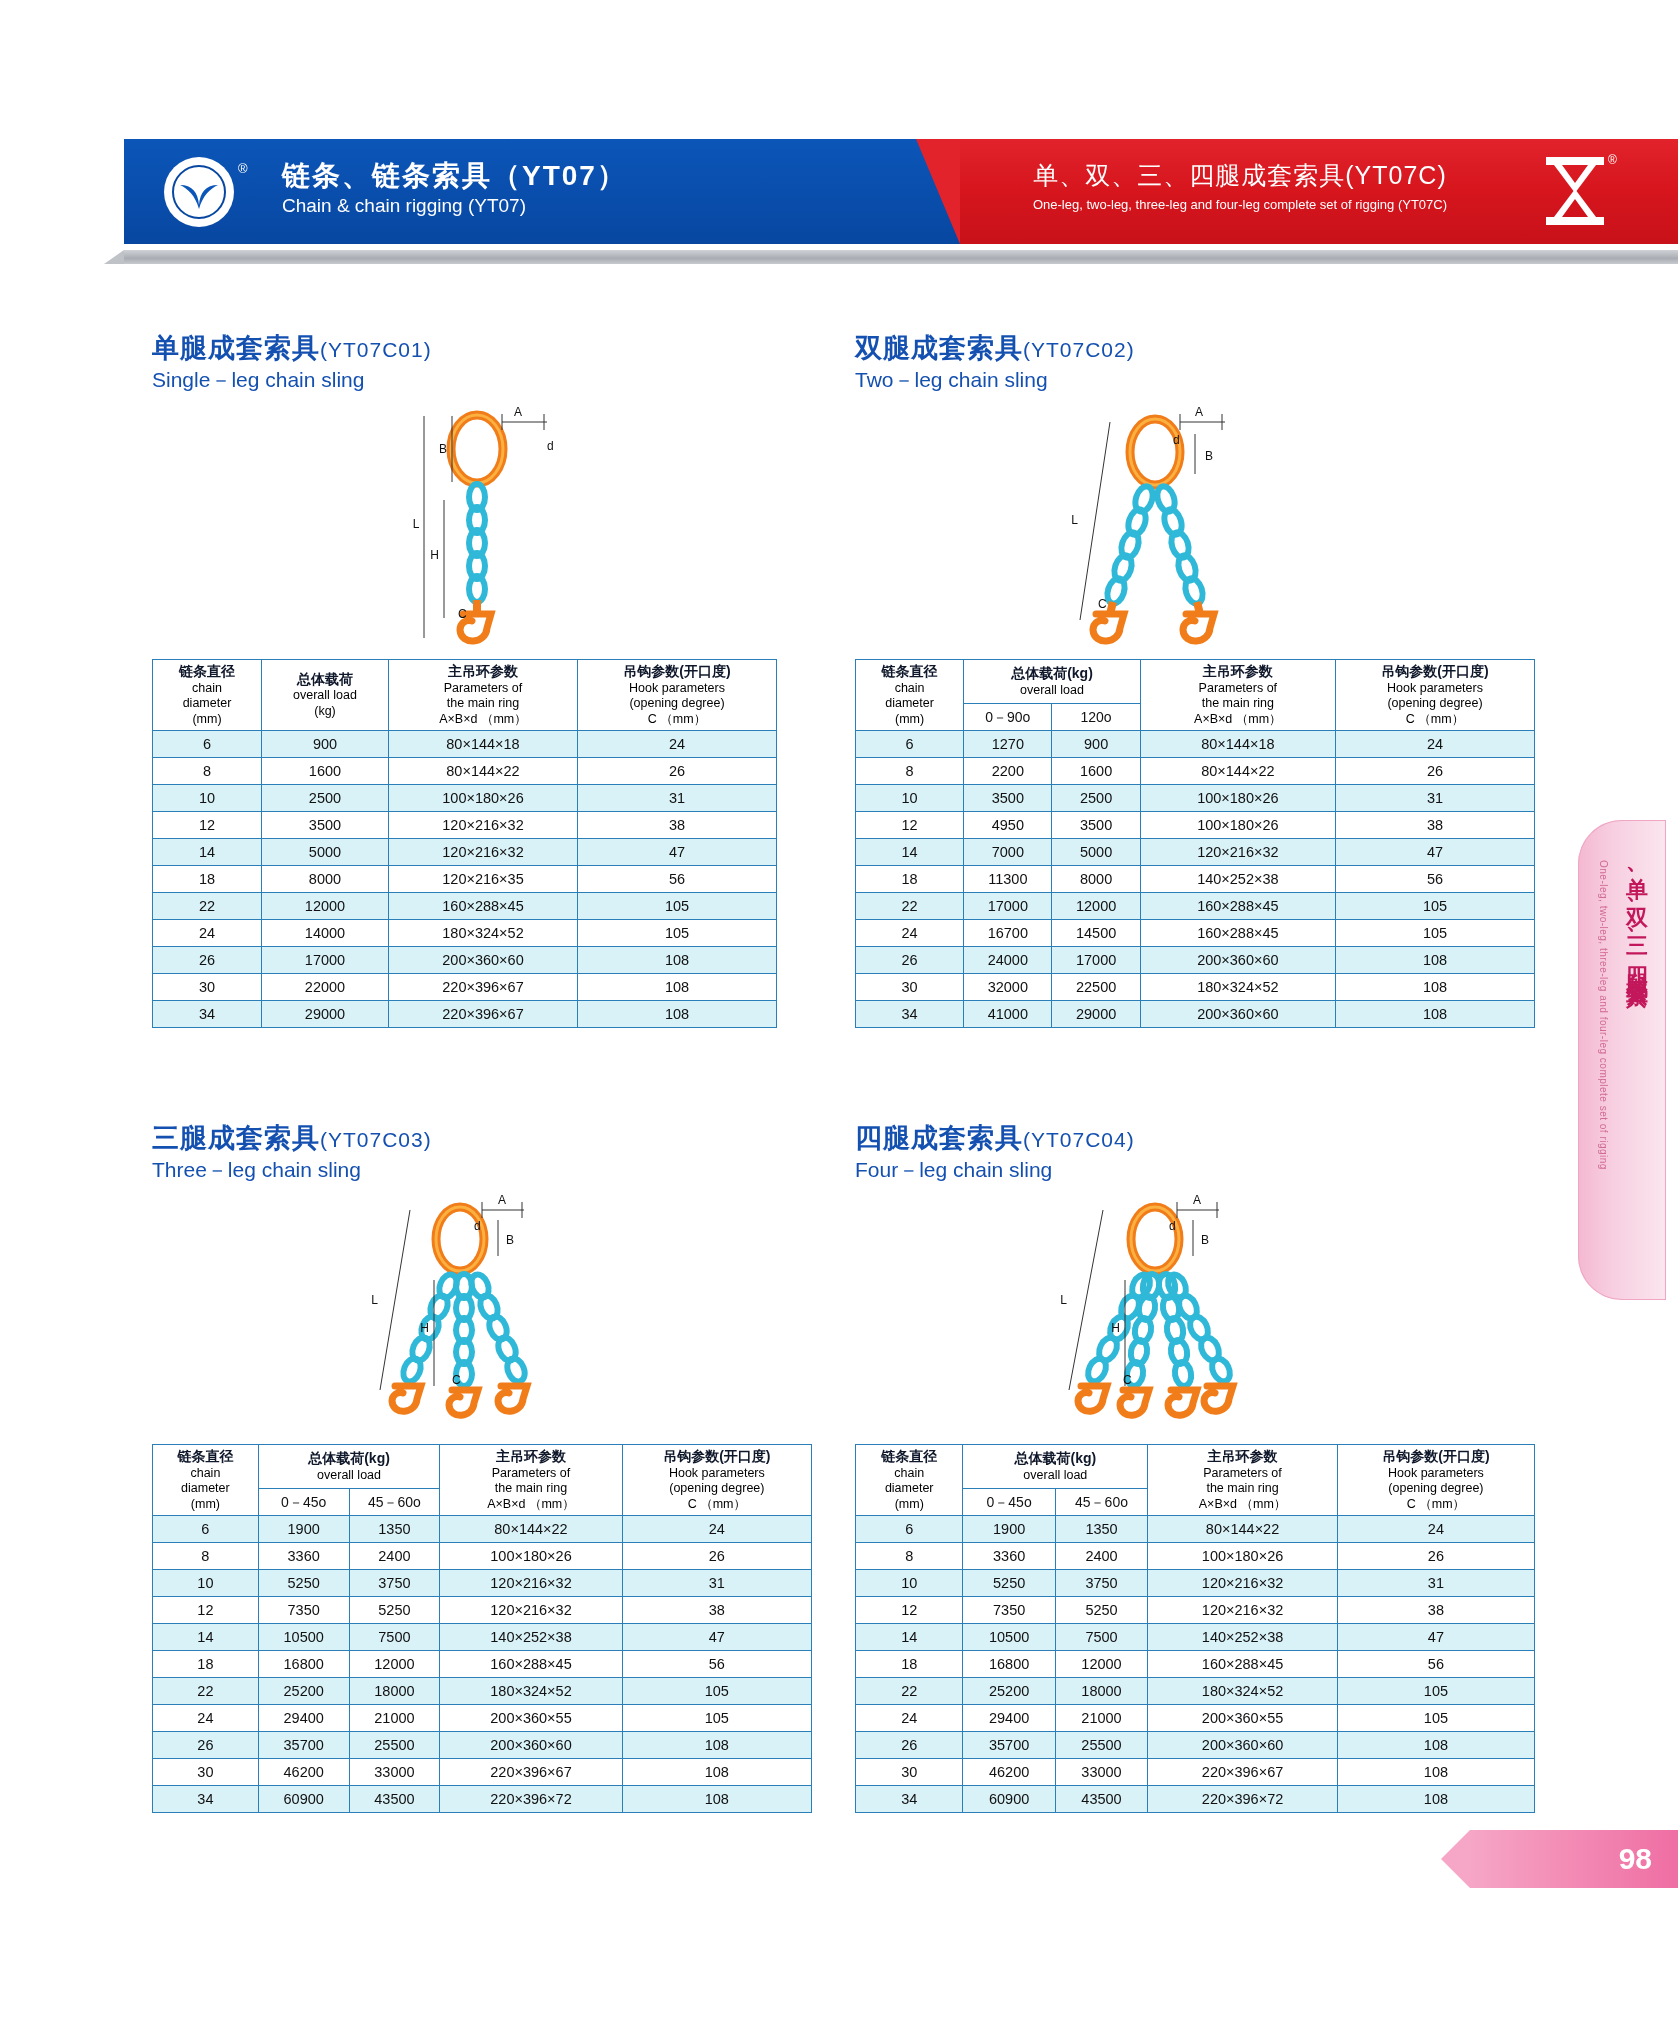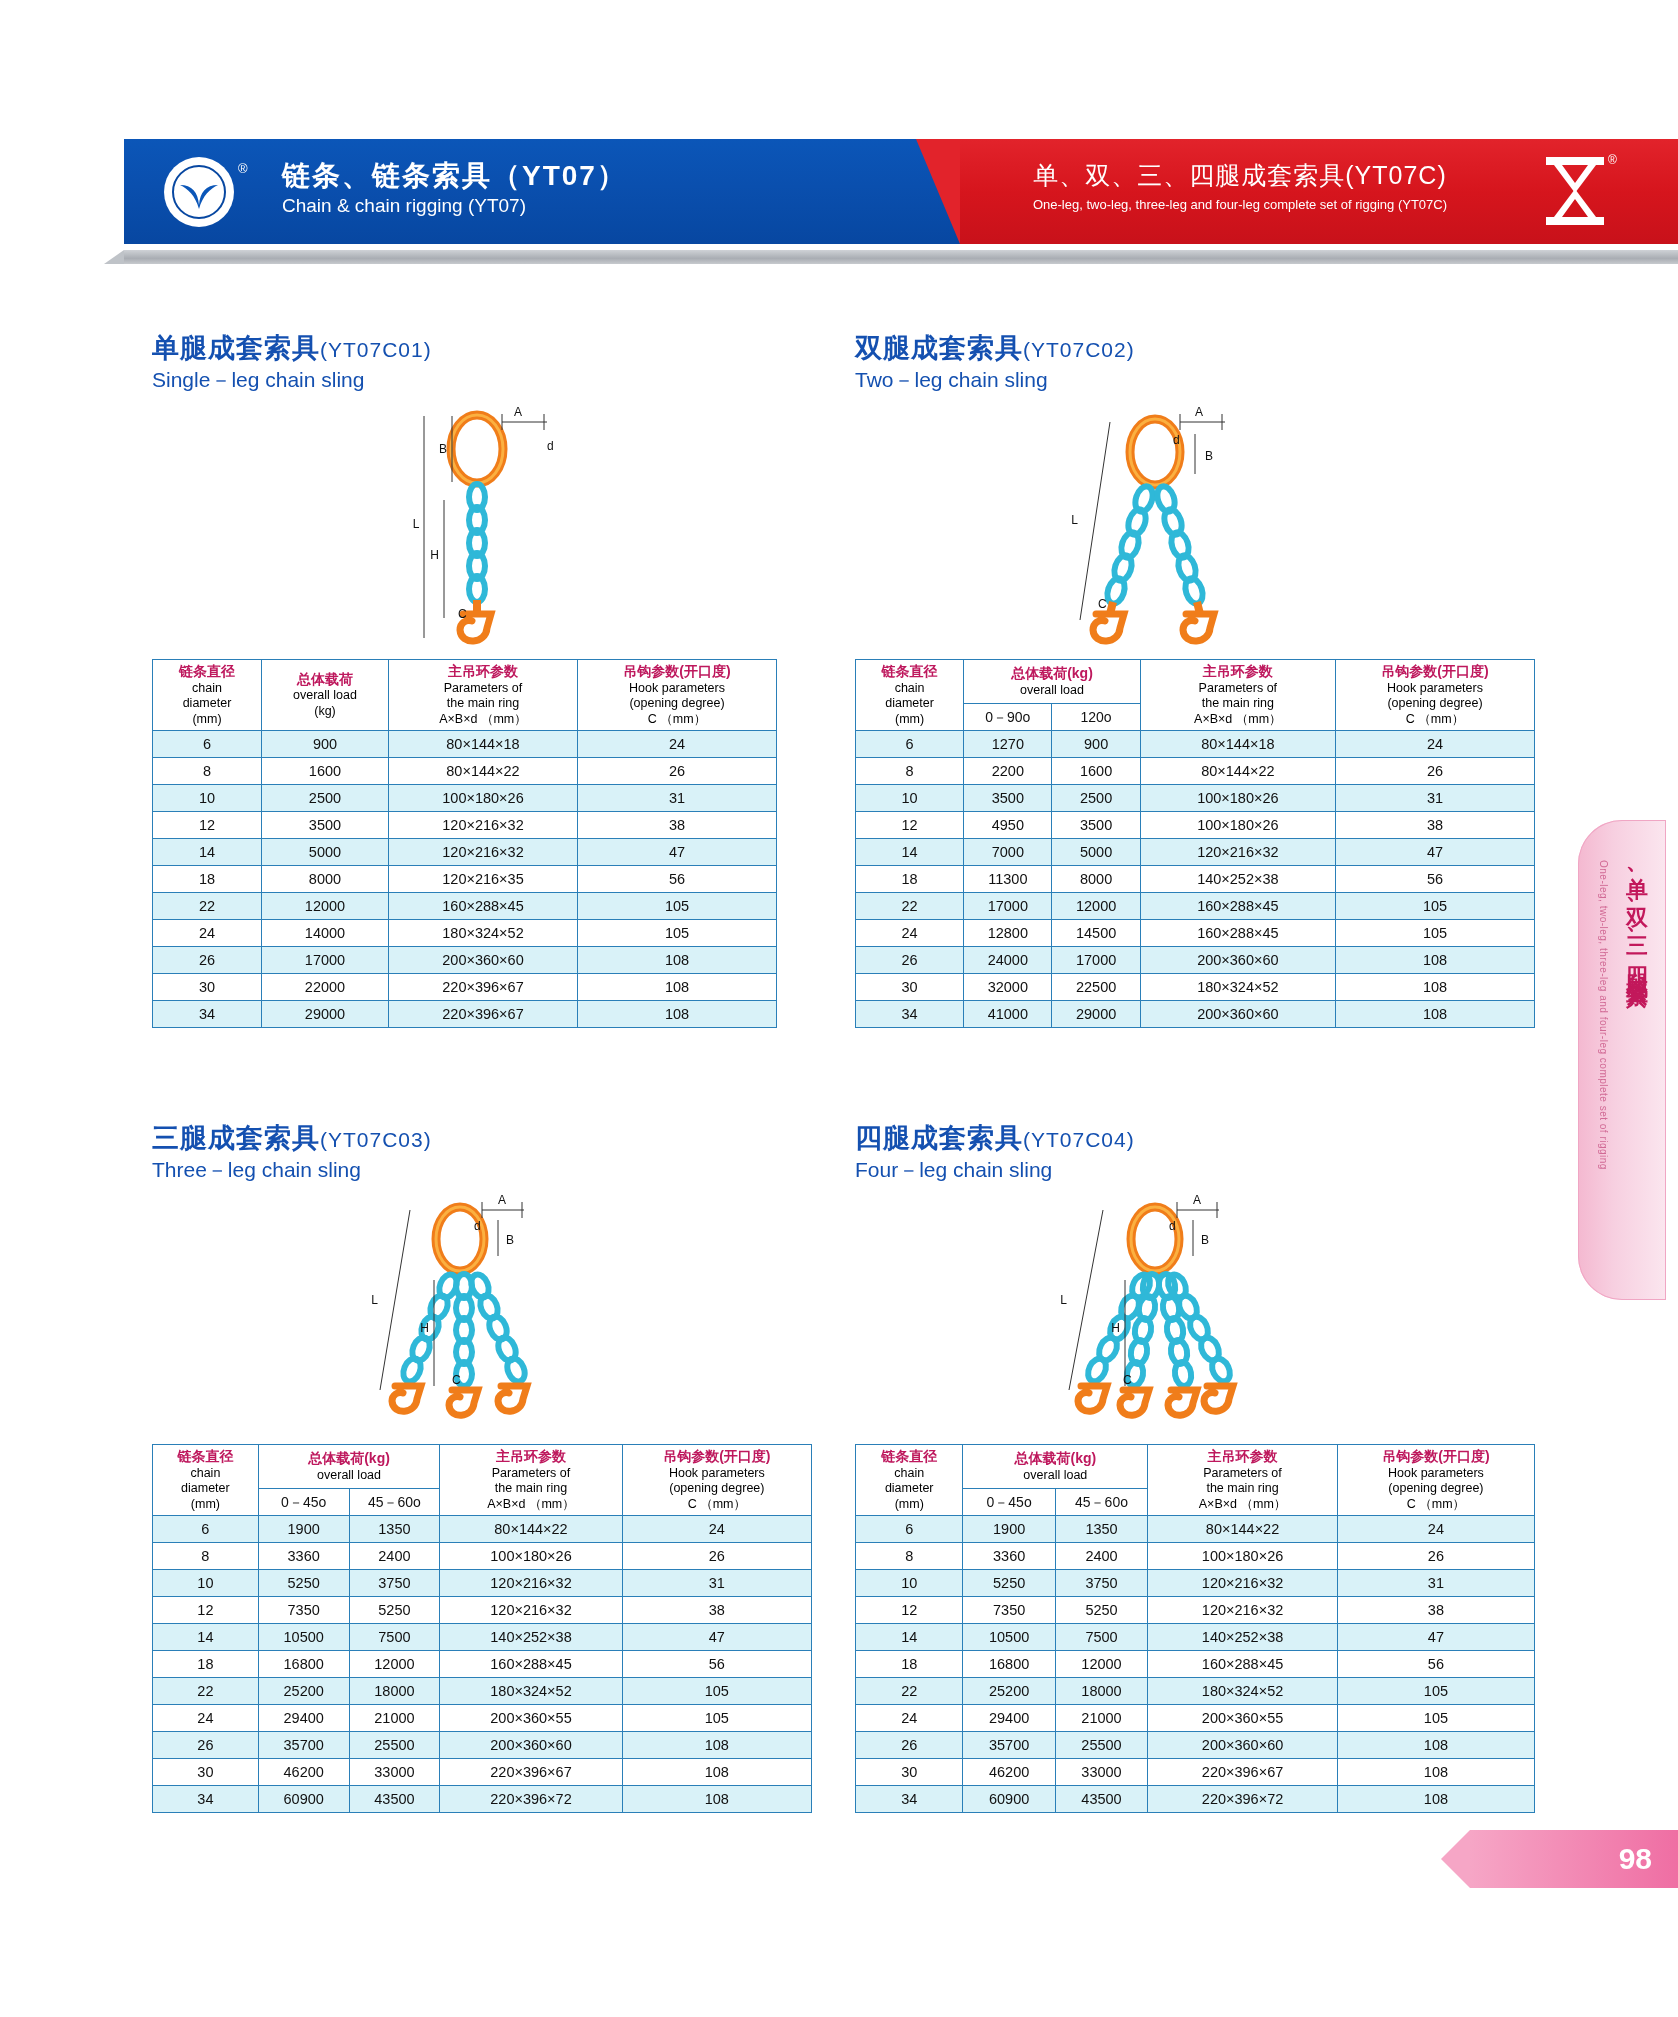--- a/index.html
+++ b/index.html
@@ -88,21 +88,21 @@
     border:1px solid #2a7fb8;
     text-align:center;
     padding:0;
   }
   table.spec thead th{
     background:#ffffff;
     font-weight:normal;
     line-height:1.25;
     padding:3px 4px;
   }
-  table.spec thead .cn{font-size:14px;font-weight:bold;color:#be185d;display:block;}
+  table.spec thead .cn{font-size:14px;font-weight:bold;color:#0f172a;display:block;}
   table.spec thead .en{font-size:12.5px;color:#000;display:block;}
   table.spec tbody td{
     height:26px;
     font-size:14.5px;
   }
   table.spec tbody tr:nth-child(odd) td{background:#d9f2f8;}
   table.spec tbody tr:nth-child(even) td{background:#ffffff;}
 
   
   .fig{position:relative;}
@@ -443,21 +443,21 @@
         </tr>
         <tr>
           <td>22</td>
           <td>17000</td>
           <td>12000</td>
           <td>160×288×45</td>
           <td>105</td>
         </tr>
         <tr>
           <td>24</td>
-          <td>12800</td>
+          <td>16700</td>
           <td>14500</td>
           <td>160×288×45</td>
           <td>105</td>
         </tr>
         <tr>
           <td>26</td>
           <td>24000</td>
           <td>17000</td>
           <td>200×360×60</td>
           <td>108</td>

